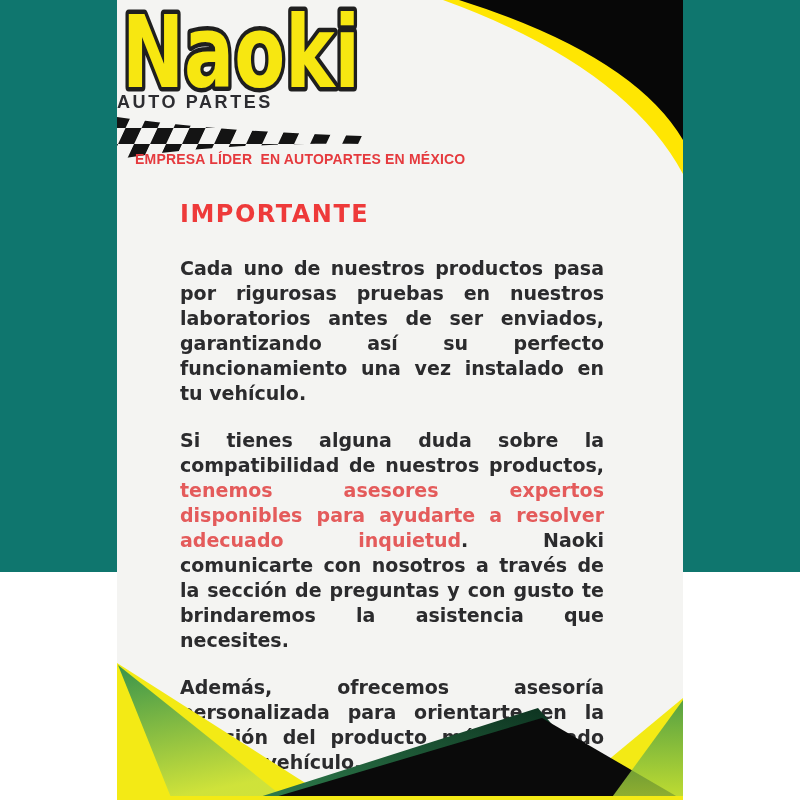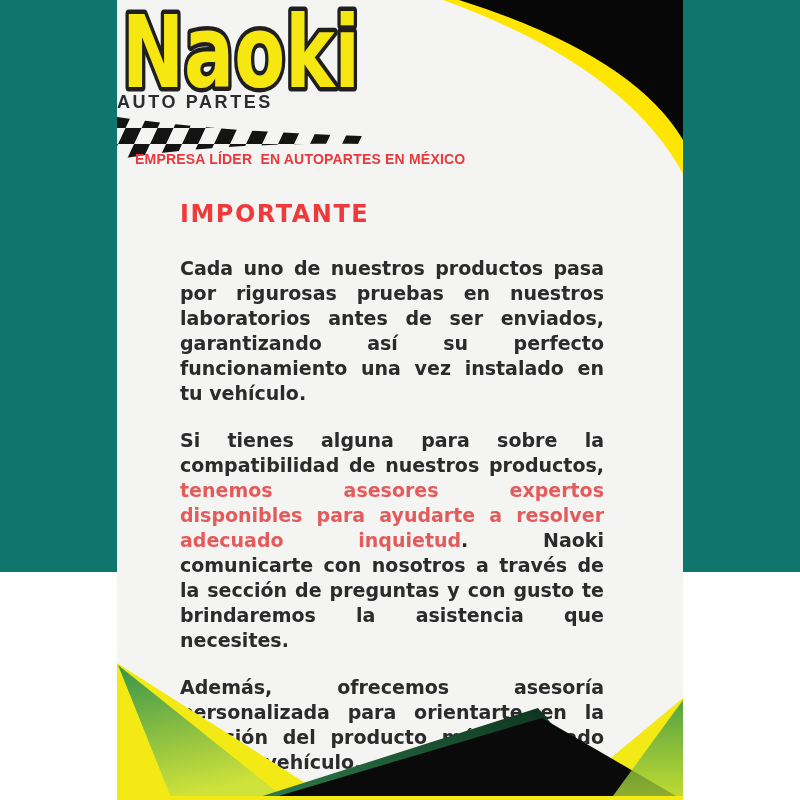--- a/index.html
+++ b/index.html
@@ -91,21 +91,21 @@
       <rect width="246" height="48" fill="url(#chk)" clip-path="url(#flagShape)"></rect>
     </svg>
 
     <div class="tagline">EMPRESA LÍDER  EN AUTOPARTES EN MÉXICO</div>
 
     <div class="content">
       <h1 class="title">IMPORTANTE</h1>
 
       <p>Cada uno de nuestros productos pasa por rigurosas pruebas en nuestros laboratorios antes de ser enviados, garantizando así su perfecto funcionamiento una vez instalado en tu vehículo.</p>
 
-      <p><span>Si tienes alguna para sobre la compatibilidad de nuestros productos, </span><span class="hl">tenemos asesores expertos disponibles para ayudarte a resolver adecuado inquietud</span><span>. Naoki comunicarte con nosotros a través de la sección de preguntas y con gusto te brindaremos la asistencia que necesites.</span></p>
+      <p><span>Si tienes alguna duda sobre la compatibilidad de nuestros productos, </span><span class="hl">tenemos asesores expertos disponibles para ayudarte a resolver adecuado inquietud</span><span>. Naoki comunicarte con nosotros a través de la sección de preguntas y con gusto te brindaremos la asistencia que necesites.</span></p>
 
       <p>Además, ofrecemos asesoría personalizada para orientarte en la elección del producto más adecuado para tu vehículo.</p>
     </div>
 
     <svg class="bottom" width="566" height="145" viewBox="0 0 566 145" preserveAspectRatio="none">
       <defs>
         <linearGradient id="lgLeft" x1="0" y1="0" x2="0.25" y2="1">
           <stop offset="0" stop-color="#2f8f4e"></stop>
           <stop offset="1" stop-color="#cde23c"></stop>
         </linearGradient>

